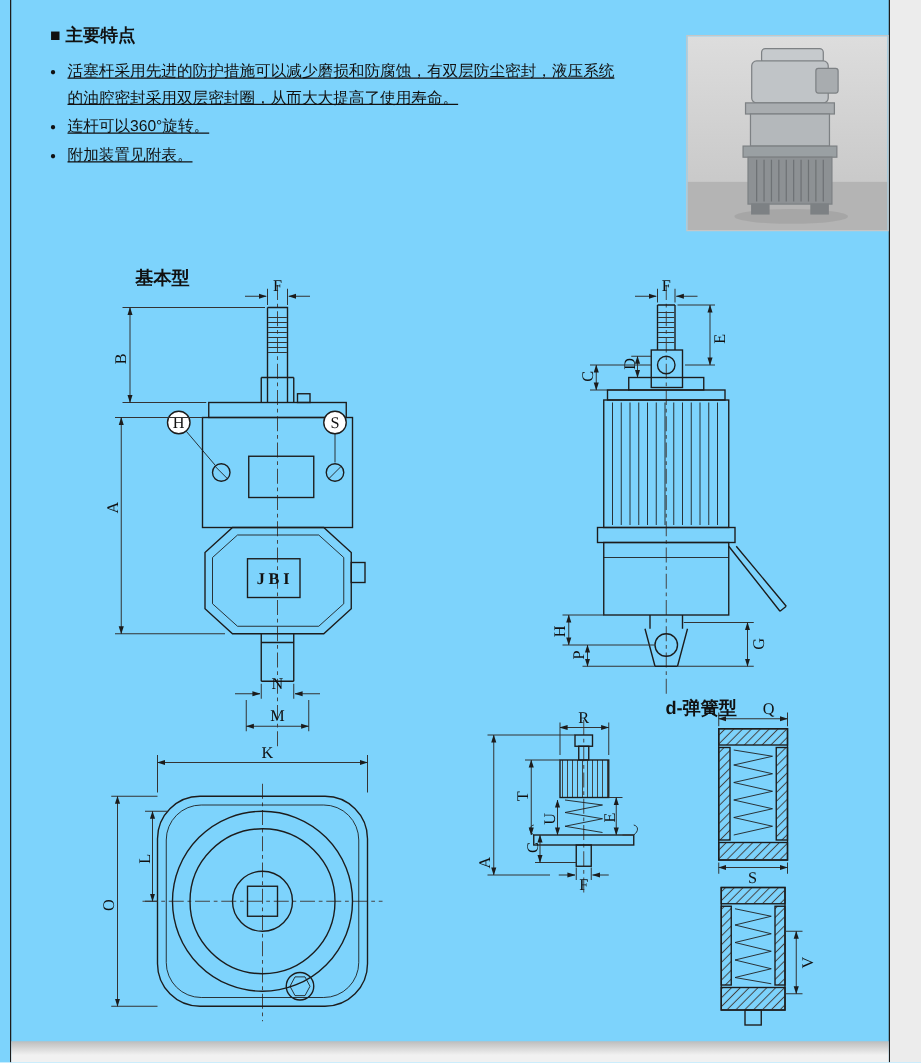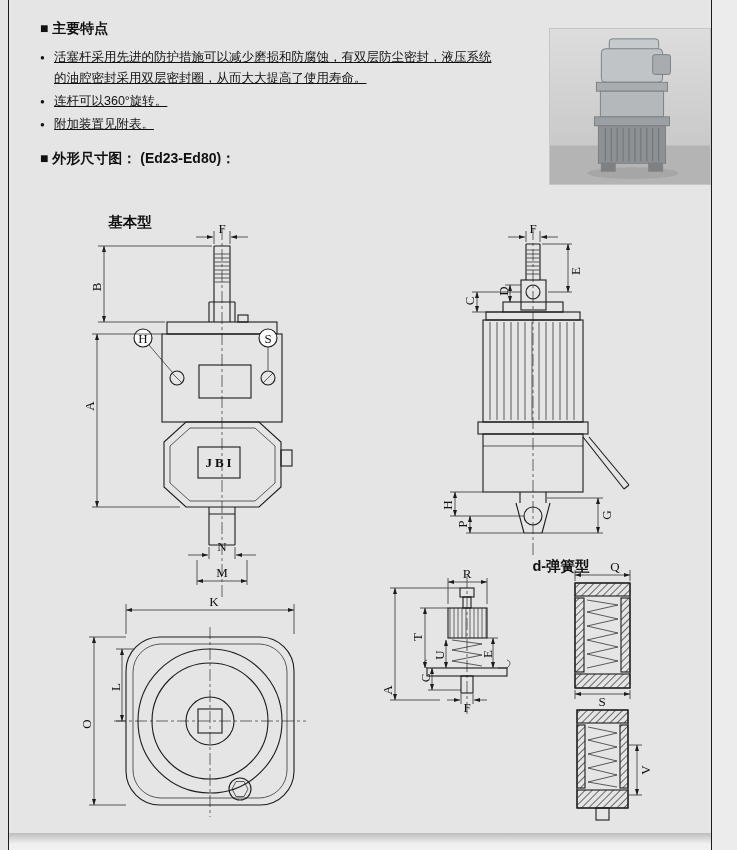--- a/index.html
+++ b/index.html
@@ -1,16 +1,16 @@
 <!DOCTYPE html>
 <html><head>
 <meta charset="utf-8">
 <style>
   html,body { margin:0; padding:0; background:#fff; }
-  .page { position:relative; width:737px; height:850px; background:#e5e5e5; overflow:hidden;
+  .page { position:relative; width:737px; height:850px; background:#7dd3fc; overflow:hidden;
           font-family:"Liberation Sans","DejaVu Sans",sans-serif; color:#111; }
   .edge-left  { position:absolute; left:8px;  top:0; width:1px; height:850px; background:#1c1c1c; }
   .edge-right { position:absolute; left:711px; top:0; width:1px; height:850px; background:#1c1c1c; }
   .edge-right-gray { position:absolute; left:712px; top:0; width:25px; height:850px; background:#ececec; }
   .edge-bottom { position:absolute; left:9px; top:833px; width:702px; height:17px;
                  background:linear-gradient(#bdbdbd,#f1f1f1 65%); }
 
   .features { position:absolute; left:40px; top:20px; width:458px; }
   .h-title  { font-weight:bold; font-size:14px; margin-bottom:9px; }
   .feat     { display:flex; font-size:12.5px; line-height:21px; margin-bottom:2px; }
@@ -83,21 +83,20 @@
         <rect x="51" y="63" width="64" height="26" fill="#b4b8bb"></rect>
         <rect x="45" y="89" width="76" height="9" fill="#9aa0a3"></rect>
         <rect x="49" y="98" width="68" height="38" fill="#8d9194"></rect>
         <path d="M56 100V134M62 100V134M68 100V134M74 100V134M80 100V134M86 100V134M92 100V134M98 100V134M104 100V134M110 100V134" stroke="#6e7275" fill="none"></path>
         <rect x="52" y="136" width="14" height="8" fill="#7d8184"></rect>
         <rect x="100" y="136" width="14" height="8" fill="#7d8184"></rect>
       </g>
     </svg>
   </div>
 
-  <div class="dim-title">■ 外形尺寸图： (Ed23-Ed80)：</div>
 
   <svg class="drawing" width="737" height="660" viewBox="0 190 737 660">
     <defs>
       <marker id="arr" viewBox="0 0 10 10" refX="9.5" refY="5" markerWidth="8" markerHeight="8" orient="auto-start-reverse">
         <path d="M10 5 L0 1.8 L0 8.2 Z" fill="#1c1c1c"></path>
       </marker>
       <pattern id="hl" width="6" height="4" patternUnits="userSpaceOnUse">
         <line x1="0" y1="2" x2="6" y2="2" stroke="#333" stroke-width="0.8"></line>
       </pattern>
       <pattern id="vl" width="4" height="6" patternUnits="userSpaceOnUse">

